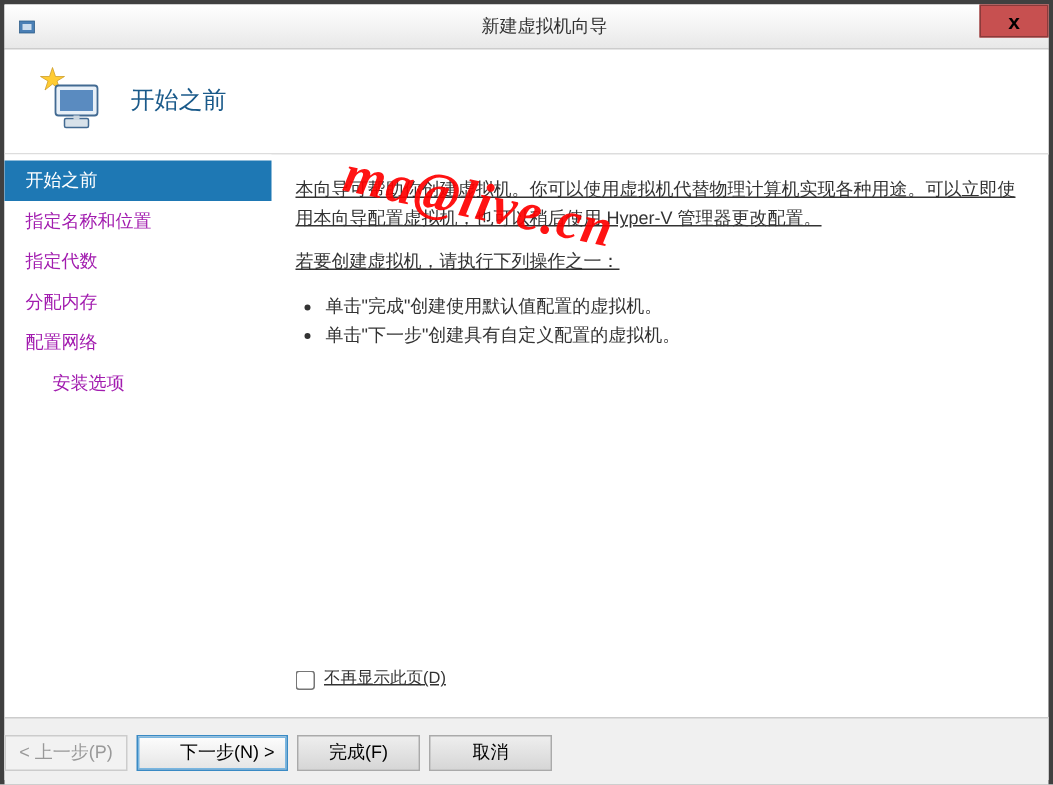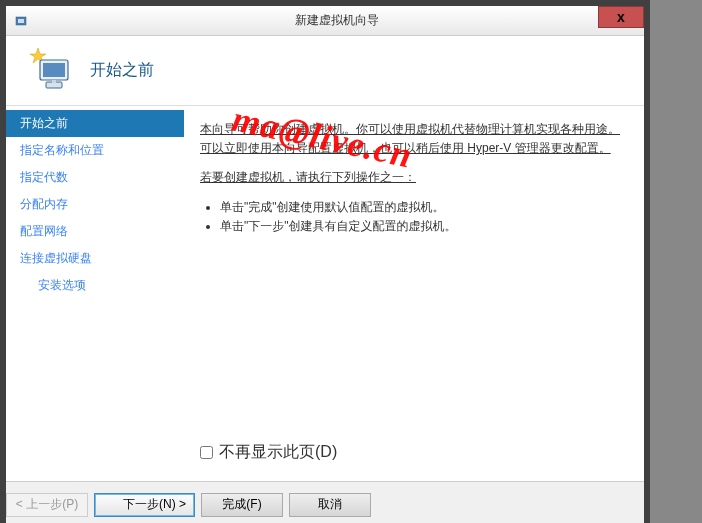--- a/index.html
+++ b/index.html
@@ -1,44 +1,44 @@
 <!DOCTYPE html>
 <html><head>
   <meta charset="utf-8">
   <style>
     * { box-sizing: border-box; margin: 0; padding: 0; }
     body { font-family: "Microsoft YaHei", "SimSun", sans-serif; background: #888; width: 702px; height: 523px; overflow: hidden; }
     
-    .window { width: 650px; height: 523px; background: #fff; border: 6px solid #404040; position: relative; }
+    .window { width: 702px; height: 523px; background: #fff; border: 3px solid #404040; position: relative; }
     
     .titlebar { height: 30px; background: linear-gradient(to bottom, #ffffff, #e8e8e8); border-bottom: 1px solid #ccc; display: flex; align-items: center; position: relative; }
     .titlebar-icon { width: 16px; height: 16px; margin-left: 8px; display:flex; align-items:center; justify-content:center; }
     .titlebar-title { flex:1; text-align:center; font-size: 12px; color: #333; }
     .close-btn { width: 46px; height: 22px; background: #c75050; border:1px solid #8b3a3a; display:flex; align-items:center; justify-content:center; color:#000; cursor:pointer; position:absolute; right:0; top:0; font-size:14px; font-weight:bold; }
     
     .header-section { height: 70px; background: #fff; display:flex; align-items:center; padding-left: 20px; border-bottom: 1px solid #ddd; }
     .header-icon-wrap { width: 50px; height: 50px; margin-right: 14px; }
     .header-title { font-size: 16px; color: #1a5a8a; font-weight: normal; }
     
     .body { display:flex; height: 375px; }
     
     .sidebar { width: 178px; background: #fff; padding-top: 4px; }
-    .sidebar-item { padding: 5px 14px; font-size: 12px; color: #3b82f6; cursor:pointer; white-space:nowrap; }
+    .sidebar-item { padding: 5px 14px; font-size: 12px; color: #a21caf; cursor:pointer; white-space:nowrap; }
     .sidebar-item.active { background: #1e78b4; color: #fff; }
     .sidebar-item.indented { padding-left: 32px; }
     
     .content { flex:1; padding: 14px 22px 10px 16px; display:flex; flex-direction:column; font-size: 12px; color: #333; line-height:1.6; }
     .content-main { flex:1; }
     .para { margin-bottom: 10px; text-decoration: underline; }
     .bullets { padding-left: 20px; margin-top: 4px; }
     .bullets li { list-style: disc; margin-bottom: 0px; }
     
     .checkbox-row { display:flex; align-items:center; gap:6px; margin-top:auto; margin-bottom:6px; }
     .checkbox-row input { width:13px; height:13px; }
-    .checkbox-row label { font-size:16px; }
+    .checkbox-row label { font-size:11px;text-decoration:underline; }
     
     .footer { height: 46px; border-top: 1px solid #ccc; background: #f0f0f0; display:flex; align-items:center; justify-content:flex-start; padding-right: 20px; gap: 6px; }
     .btn { min-width: 82px; height: 24px; border: 1px solid #aaa; background: linear-gradient(to bottom,#fdfdfd,#e5e5e5); font-size: 12px; display:flex; align-items:center; justify-content:center; cursor:pointer; padding: 0 8px; }
     .btn.disabled { color: #999; border-color:#ccc; cursor:default; background:#f2f2f2; }
     .btn.focus { border: 1px solid #3a8ac4; box-shadow: inset 0 0 0 1px #7ab6e0; padding-left: 28px; }
     .btn.dark { background: linear-gradient(to bottom,#eeeeee,#d6d6d6); }
     
     .watermark { position:absolute; top:110px; left:225px; font-size:36px; color:#ff0000; font-weight:bold; font-style:italic; transform:rotate(12deg); pointer-events:none; opacity:0.92; letter-spacing:1px; font-family: "Comic Sans MS", cursive; }
   </style>
 </head>
@@ -71,21 +71,20 @@
     <div class="header-title">开始之前</div>
   </div>
 
   <div class="body">
     <div class="sidebar">
       <div class="sidebar-item active"><span>开始之前</span></div>
       <div class="sidebar-item"><span>指定名称和位置</span></div>
       <div class="sidebar-item"><span>指定代数</span></div>
       <div class="sidebar-item"><span>分配内存</span></div>
       <div class="sidebar-item"><span>配置网络</span></div>
-      <div class="sidebar-item"><span>连接虚拟硬盘</span></div>
       <div class="sidebar-item indented"><span>安装选项</span></div>
     </div>
 
     <div class="content">
       <div class="content-main">
         <p class="para">本向导可帮助你创建虚拟机。你可以使用虚拟机代替物理计算机实现各种用途。可以立即使用本向导配置虚拟机，也可以稍后使用 Hyper-V 管理器更改配置。</p>
         <p class="para">若要创建虚拟机，请执行下列操作之一：</p>
         <ul class="bullets">
           <li>单击"完成"创建使用默认值配置的虚拟机。</li>
           <li>单击"下一步"创建具有自定义配置的虚拟机。</li>

